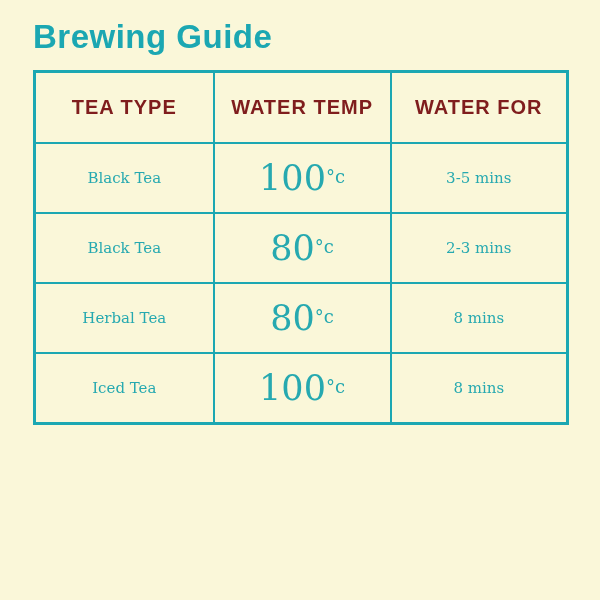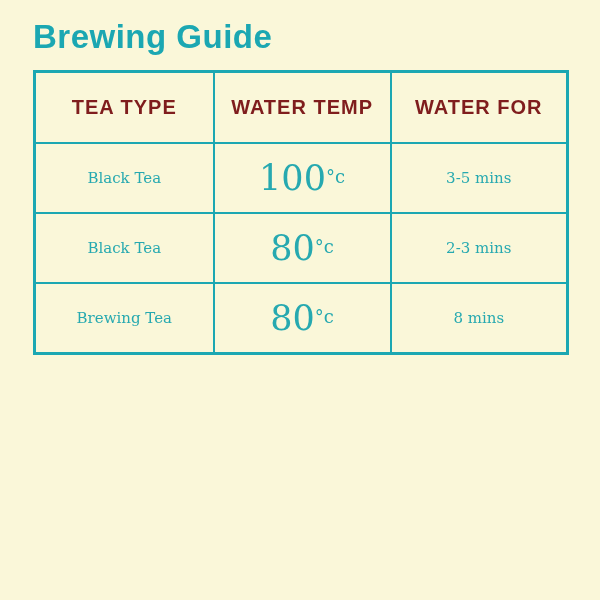--- a/index.html
+++ b/index.html
@@ -87,18 +87,23 @@
       <td class="tea-cell">Black Tea</td>
       <td class="temp-cell"><span class="temp-value">100</span><span class="temp-unit">°c</span></td>
       <td class="steep-cell">3-5 mins</td>
     </tr>
     <tr>
       <td class="tea-cell">Black Tea</td>
       <td class="temp-cell"><span class="temp-value">80</span><span class="temp-unit">°c</span></td>
       <td class="steep-cell">2-3 mins</td>
     </tr>
     <tr>
-      <td class="tea-cell">Brewing Tea</td>
+      <td class="tea-cell">Herbal Tea</td>
       <td class="temp-cell"><span class="temp-value">80</span><span class="temp-unit">°c</span></td>
+      <td class="steep-cell">8 mins</td>
+    </tr>
+    <tr>
+      <td class="tea-cell">Iced Tea</td>
+      <td class="temp-cell"><span class="temp-value">100</span><span class="temp-unit">°c</span></td>
       <td class="steep-cell">8 mins</td>
     </tr>
   </tbody>
 </table>
 
 </body></html>

